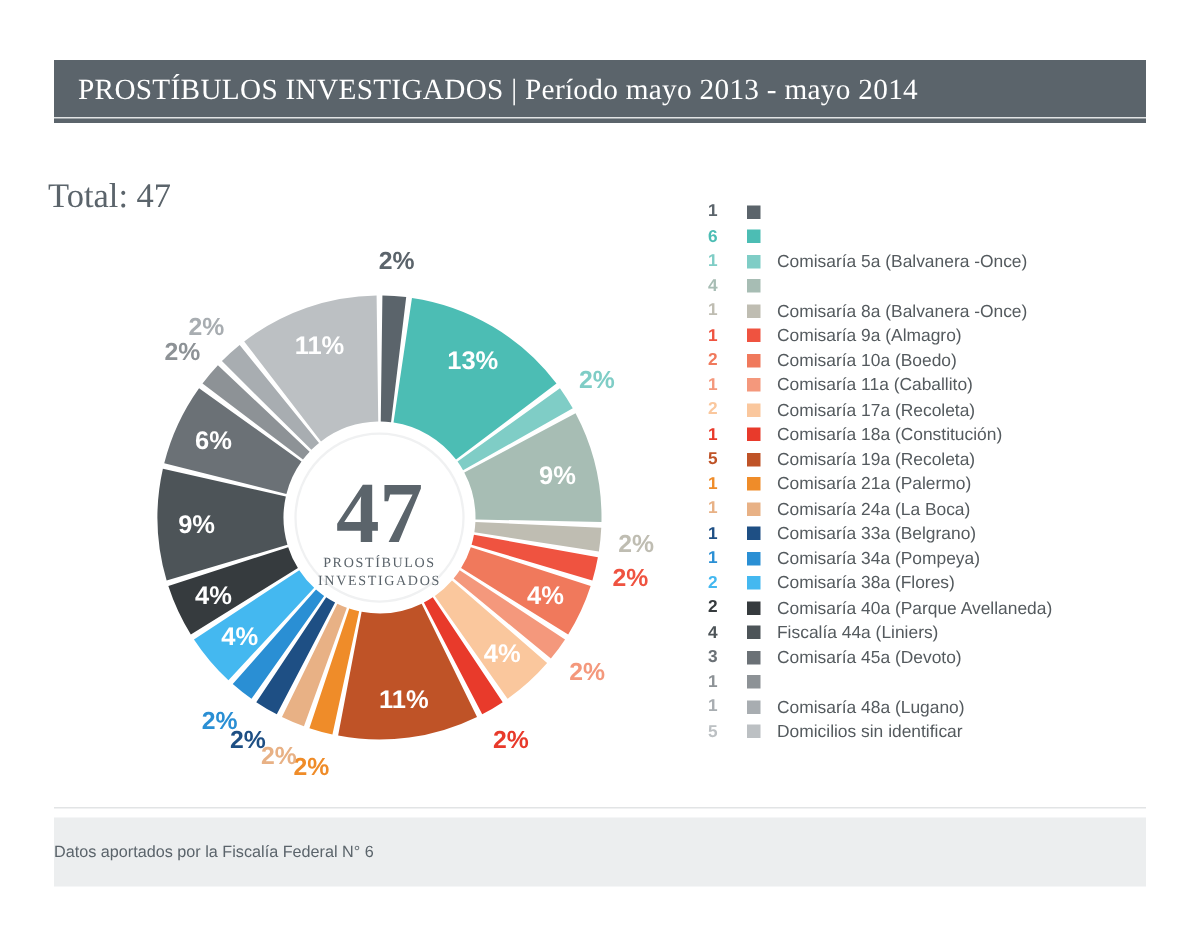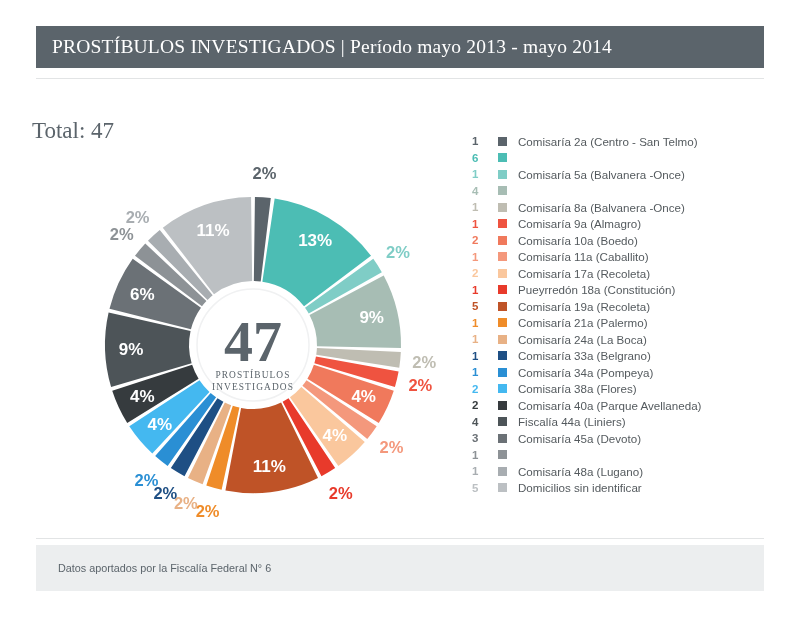--- a/index.html
+++ b/index.html
@@ -5,21 +5,21 @@
   html,body{margin:0;padding:0;}
   body{
     width:800px;height:624px;
     background:#ffffff;
     font-family:"Liberation Sans", sans-serif;
     overflow:hidden;
     position:relative;
   }
   
   #header-bar{
-    position:absolute;left:36px;top:26px;width:728px;height:42px;
+    position:absolute;left:36px;top:40px;width:728px;height:42px;
     background:#5b646b;
     display:flex;align-items:center;
   }
   #header-title{
     color:#ffffff;
     font-family:"Liberation Serif", serif;
     font-size:19.5px;
     letter-spacing:.2px;
     padding-left:16px;
     white-space:nowrap;
@@ -87,21 +87,21 @@
   #footer-rule{
     position:absolute;left:36px;top:538px;width:728px;height:1px;
     background:#e2e4e5;
   }
   #footer-panel{
     position:absolute;left:36px;top:545px;width:728px;height:46px;
     background:#eceeef;
     display:flex;align-items:center;
   }
   #footer-text{
-    padding-left:22px;font-size:10.8px;color:#5b646b;
+    font-size:10.8px;color:#5b646b;
     font-family:"Liberation Sans", sans-serif;
   }
 </style>
 </head>
 <body>
 
 <div id="header-bar">
   <div id="header-title">PROSTÍBULOS INVESTIGADOS | Período mayo 2013 - mayo 2014</div>
 </div>
 <div id="header-rule"></div>
@@ -167,21 +167,20 @@
         <text x="33.65182219385903" y="59.952009531885835" text-anchor="middle" class="outer-pct" fill="#8d9296">2%</text>
         <text x="49.62502641605374" y="43.43583782855114" text-anchor="middle" class="outer-pct" fill="#a8adb1">2%</text>
       </g>
   </svg>
 </div>
 
 <div id="legend">
     <div class="legend-row">
       <span class="legend-count" style="color: rgb(91, 100, 107);">1</span>
       <span class="legend-swatch" style="background: rgb(91, 100, 107);"></span>
-      <span class="legend-label">Comisaría 2a (Centro - San Telmo)</span>
     </div>
     <div class="legend-row">
       <span class="legend-count" style="color: rgb(76, 189, 180);">6</span>
       <span class="legend-swatch" style="background: rgb(76, 189, 180);"></span>
     </div>
     <div class="legend-row">
       <span class="legend-count" style="color: rgb(127, 205, 198);">1</span>
       <span class="legend-swatch" style="background: rgb(127, 205, 198);"></span>
       <span class="legend-label">Comisaría 5a (Balvanera -Once)</span>
     </div>
@@ -210,21 +209,21 @@
       <span class="legend-label">Comisaría 11a (Caballito)</span>
     </div>
     <div class="legend-row">
       <span class="legend-count" style="color: rgb(250, 199, 157);">2</span>
       <span class="legend-swatch" style="background: rgb(250, 199, 157);"></span>
       <span class="legend-label">Comisaría 17a (Recoleta)</span>
     </div>
     <div class="legend-row">
       <span class="legend-count" style="color: rgb(232, 58, 43);">1</span>
       <span class="legend-swatch" style="background: rgb(232, 58, 43);"></span>
-      <span class="legend-label">Pueyrredón 18a (Constitución)</span>
+      <span class="legend-label">Comisaría 18a (Constitución)</span>
     </div>
     <div class="legend-row">
       <span class="legend-count" style="color: rgb(191, 83, 39);">5</span>
       <span class="legend-swatch" style="background: rgb(191, 83, 39);"></span>
       <span class="legend-label">Comisaría 19a (Recoleta)</span>
     </div>
     <div class="legend-row">
       <span class="legend-count" style="color: rgb(239, 140, 41);">1</span>
       <span class="legend-swatch" style="background: rgb(239, 140, 41);"></span>
       <span class="legend-label">Comisaría 21a (Palermo)</span>

